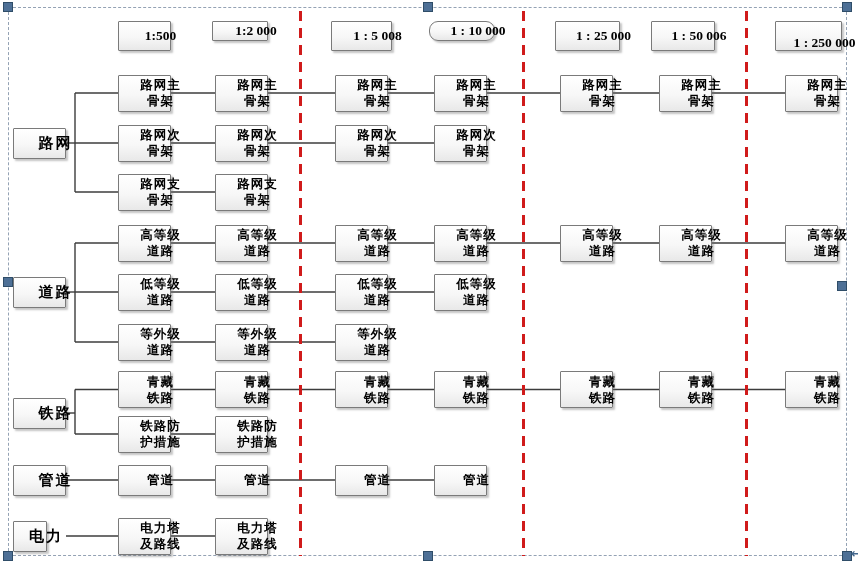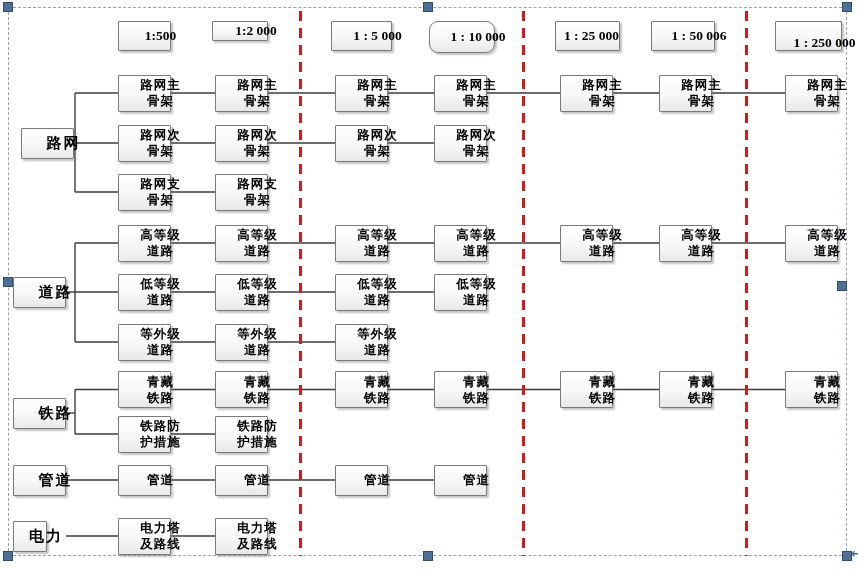--- a/index.html
+++ b/index.html
@@ -97,35 +97,35 @@
       <line x1="171" y1="536" x2="215" y2="536" stroke="#3c3c3c" stroke-width="1.4"></line>
     </svg>
   <div id="nodes">
       <div class="node scale-node" style="left: 118px; top: 21px; width: 53px; height: 30px;">
         <div class="ln">1:500</div>
       </div>
       <div class="node scale-node" style="left: 212px; top: 21px; width: 56px; height: 20px;">
         <div class="ln">1:2 000</div>
       </div>
       <div class="node scale-node" style="left: 331px; top: 21px; width: 61px; height: 30px;">
-        <div class="ln">1 : 5 000</div>
-      </div>
-      <div class="node scale-node" style="left: 429px; top: 21px; width: 66px; height: 32px; border-radius: 9px;">
+        <div class="ln">1 : 5 008</div>
+      </div>
+      <div class="node scale-node" style="left: 429px; top: 21px; width: 66px; height: 20px; border-radius: 9px;">
         <div class="ln">1 : 10 000</div>
       </div>
-      <div class="node scale-node" style="left: 555px; top: 21px; width: 65px; height: 30px; align-items: flex-end;">
+      <div class="node scale-node" style="left: 555px; top: 21px; width: 65px; height: 30px;">
         <div class="ln">1 : 25 000</div>
       </div>
       <div class="node scale-node" style="left: 651px; top: 21px; width: 64px; height: 30px;">
         <div class="ln">1 : 50 006</div>
       </div>
       <div class="node scale-node" style="left: 775px; top: 21px; width: 67px; height: 30px; justify-content: flex-end;">
         <div class="ln">1 : 250 000</div>
       </div>
-      <div class="node cat" style="left: 13px; top: 127.5px; width: 53px; height: 31px; margin-left: 8px;">
+      <div class="node cat" style="left: 13px; top: 127.5px; width: 53px; height: 31px;">
         <div class="ln">路网</div>
       </div>
       <div class="node" style="left: 118px; top: 74.5px; width: 53px; height: 37px;">
         <div class="ln">路网主</div>
         <div class="ln">骨架</div>
       </div>
       <div class="node" style="left: 215px; top: 74.5px; width: 53px; height: 37px;">
         <div class="ln">路网主</div>
         <div class="ln">骨架</div>
       </div>

